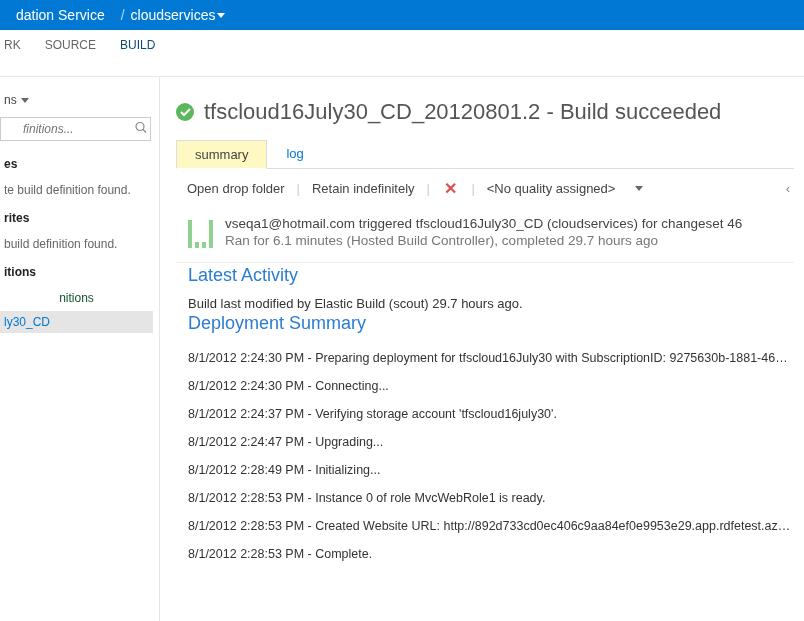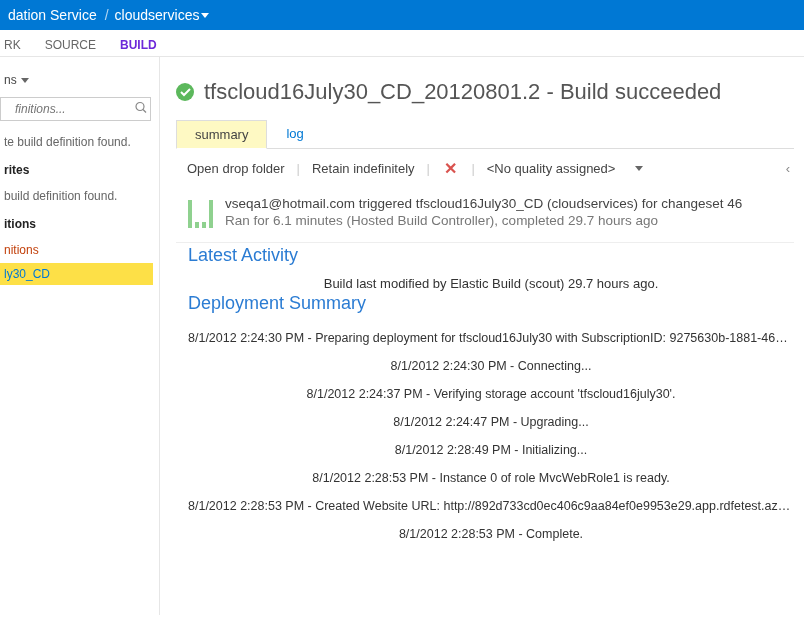--- a/index.html
+++ b/index.html
@@ -14,72 +14,72 @@
     }
     .header-bar {
       background: #0078d4;
       color: #fff;
       height: 30px;
       display: flex;
       align-items: center;
       padding: 0 0 0 0;
       font-size: 14px;
     }
-    .header-bar .crumb { padding: 0 8px; color: #fff; }
+    .header-bar .crumb { padding: 0 16px; color: #fff; }
     .header-bar .sep { color: #b3d7f2; }
     .header-bar .dd { display: flex; align-items: center; gap: 2px; padding: 0 6px; }
     .header-bar .dd svg { display: block; }
     .tab-row {
       display: flex;
       align-items: center;
       gap: 24px;
-      padding: 8px 0 4px 4px;
+      padding: 8px 0 24px 4px;
       border-bottom: 1px solid #e6e6e6;
       font-size: 12px;
       color: #666;
     }
     .tab-row .tab { cursor: pointer; }
-    .tab-row .tab.active { color: #6d28d9; font-weight: 700; }
+    .tab-row .tab.active { color: #0c4a6e; font-weight: 400; }
     .content {
       display: flex;
       height: calc(621px - 30px - 33px);
     }
     .sidebar {
       width: 160px;
       border-right: 1px solid #e6e6e6;
       padding: 10px 6px 10px 0;
       font-size: 12px;
       color: #444;
       overflow: hidden;
     }
     .sidebar .row { padding: 6px 4px; }
     .sidebar .searchwrap {
       position: relative;
       margin: 4px 2px 8px 0;
     }
     .sidebar input.search {
       width: 100%;
       border: 1px solid #ccc;
-      padding: 4px 22px 4px 14px;
+      padding: 4px 22px 4px 22px;
       font-size: 12px;
       font-style: italic;
       color: #888;
     }
     .sidebar .search-ic {
       position: absolute;
       right: 4px;
       top: 50%;
       transform: translateY(-50%);
       color: #888;
     }
     .sidebar .heading { font-weight: 600; color: #222; padding-top: 8px; }
     .sidebar .muted { color: #666; }
-    .sidebar .link { color: #c2410c; cursor: pointer; }
+    .sidebar .link { color: #14532d; cursor: pointer; text-align: center; }
     .sidebar .selected {
-      background: #fde047;
+      background: #e5e5e5;
       color: #0078d4;
       padding: 4px 4px;
     }
     .main {
       flex: 1;
       padding: 22px 10px 0 16px;
       overflow: hidden;
     }
     .title-row { display: flex; align-items: center; gap: 10px; }
     .status-ic {
@@ -140,21 +140,20 @@
     .section-title {
       color: #2b7cd3;
       font-size: 18px;
       font-weight: 300;
       margin: 2px 0 10px 12px;
     }
     .section-body {
       font-size: 13px;
       color: #333;
       margin: 0 0 0 12px;
-      text-align: center;
     }
     .deploy-list .item {
       font-size: 12.5px;
       color: #333;
       padding: 7px 0;
       white-space: nowrap;
       overflow: hidden;
       text-overflow: ellipsis;
     }
   </style>
@@ -188,20 +187,21 @@
     </div>
     <div class="searchwrap">
       <input class="search" placeholder="finitions..." style="">
       <span class="search-ic">
         <svg width="12" height="12" viewBox="0 0 12 12">
             <circle cx="5" cy="5" r="4" stroke="#888" stroke-width="1.2" fill="none"></circle>
             <line x1="8" y1="8" x2="11" y2="11" stroke="#888" stroke-width="1.2"></line>
           </svg>
       </span>
     </div>
+    <div class="row heading">es</div>
     <div class="row muted">te build definition found.</div>
     <div class="row heading">rites</div>
     <div class="row muted">build definition found.</div>
     <div class="row heading">itions</div>
     <div class="row link">nitions</div>
     <div class="selected">ly30_CD</div>
   </div>
 
   <div class="main">
     <div class="title-row">

